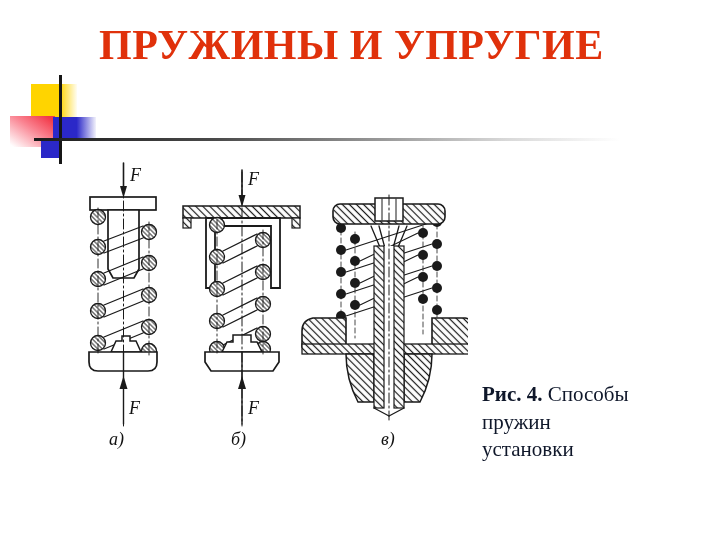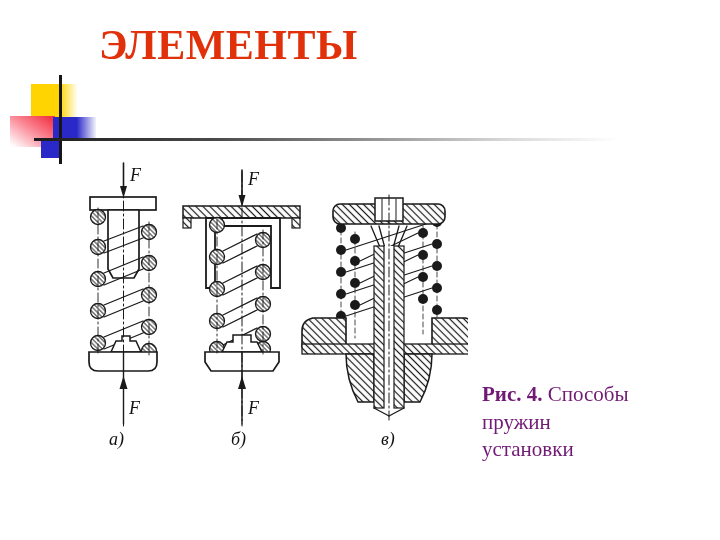--- a/index.html
+++ b/index.html
@@ -19,21 +19,21 @@
 
   
   .rule{position:absolute;left:34px;top:138px;width:604px;height:3px;
     background:linear-gradient(to right,#1b1b1b,#4a4a4a 30%,#9a9a9a 58%,#d8d8d8 78%,rgba(255,255,255,0) 97%);}
 
   .title{position:absolute;left:99px;top:20px;width:570px;
     font-weight:bold;font-size:42px;line-height:51px;letter-spacing:0.5px;
     color:#e0310b;font-family:"Liberation Serif",serif;}
 
   .caption{position:absolute;left:482px;top:381px;width:195px;
-    font-size:21px;line-height:27.5px;color:#701a75;}
+    font-size:21px;line-height:27.5px;color:#0f172a;}
   .caption b{font-weight:bold;}
 
   .figure{position:absolute;left:78px;top:152px;width:390px;height:305px;}
 
   svg text{font-family:"Liberation Serif",serif;}
   .f-lbl{font-style:italic;font-size:18px;fill:#111;}
   .d-lbl{font-style:italic;font-size:18px;fill:#111;}
 </style>
 </head>
 <body>
@@ -43,21 +43,21 @@
   <div>
     <div class="lg lg-yellow"></div>
     <div class="lg lg-red"></div>
     <div class="lg lg-blue"></div>
     <div class="lg lg-blue2"></div>
     <div class="lg lg-vline"></div>
   </div>
   <div class="rule"></div>
 
   <div class="title">
-    <div>ЭЛЕМЕНТЫ</div>
+    <div>ПРУЖИНЫ И УПРУГИЕ</div>
   </div>
 
   <svg class="figure" viewBox="78 152 390 305" width="390" height="305" xmlns="http://www.w3.org/2000/svg">
     <defs>
       <pattern id="h1" patternUnits="userSpaceOnUse" width="5" height="5" patternTransform="rotate(-45)">
         <rect width="5" height="5" fill="#ffffff"></rect>
         <path d="M2.5,0 V5" stroke="#1a1a1a" stroke-width="1.2"></path>
       </pattern>
       <pattern id="h2" patternUnits="userSpaceOnUse" width="3.2" height="3.2" patternTransform="rotate(-45)">
         <rect width="3.2" height="3.2" fill="#ffffff"></rect>

